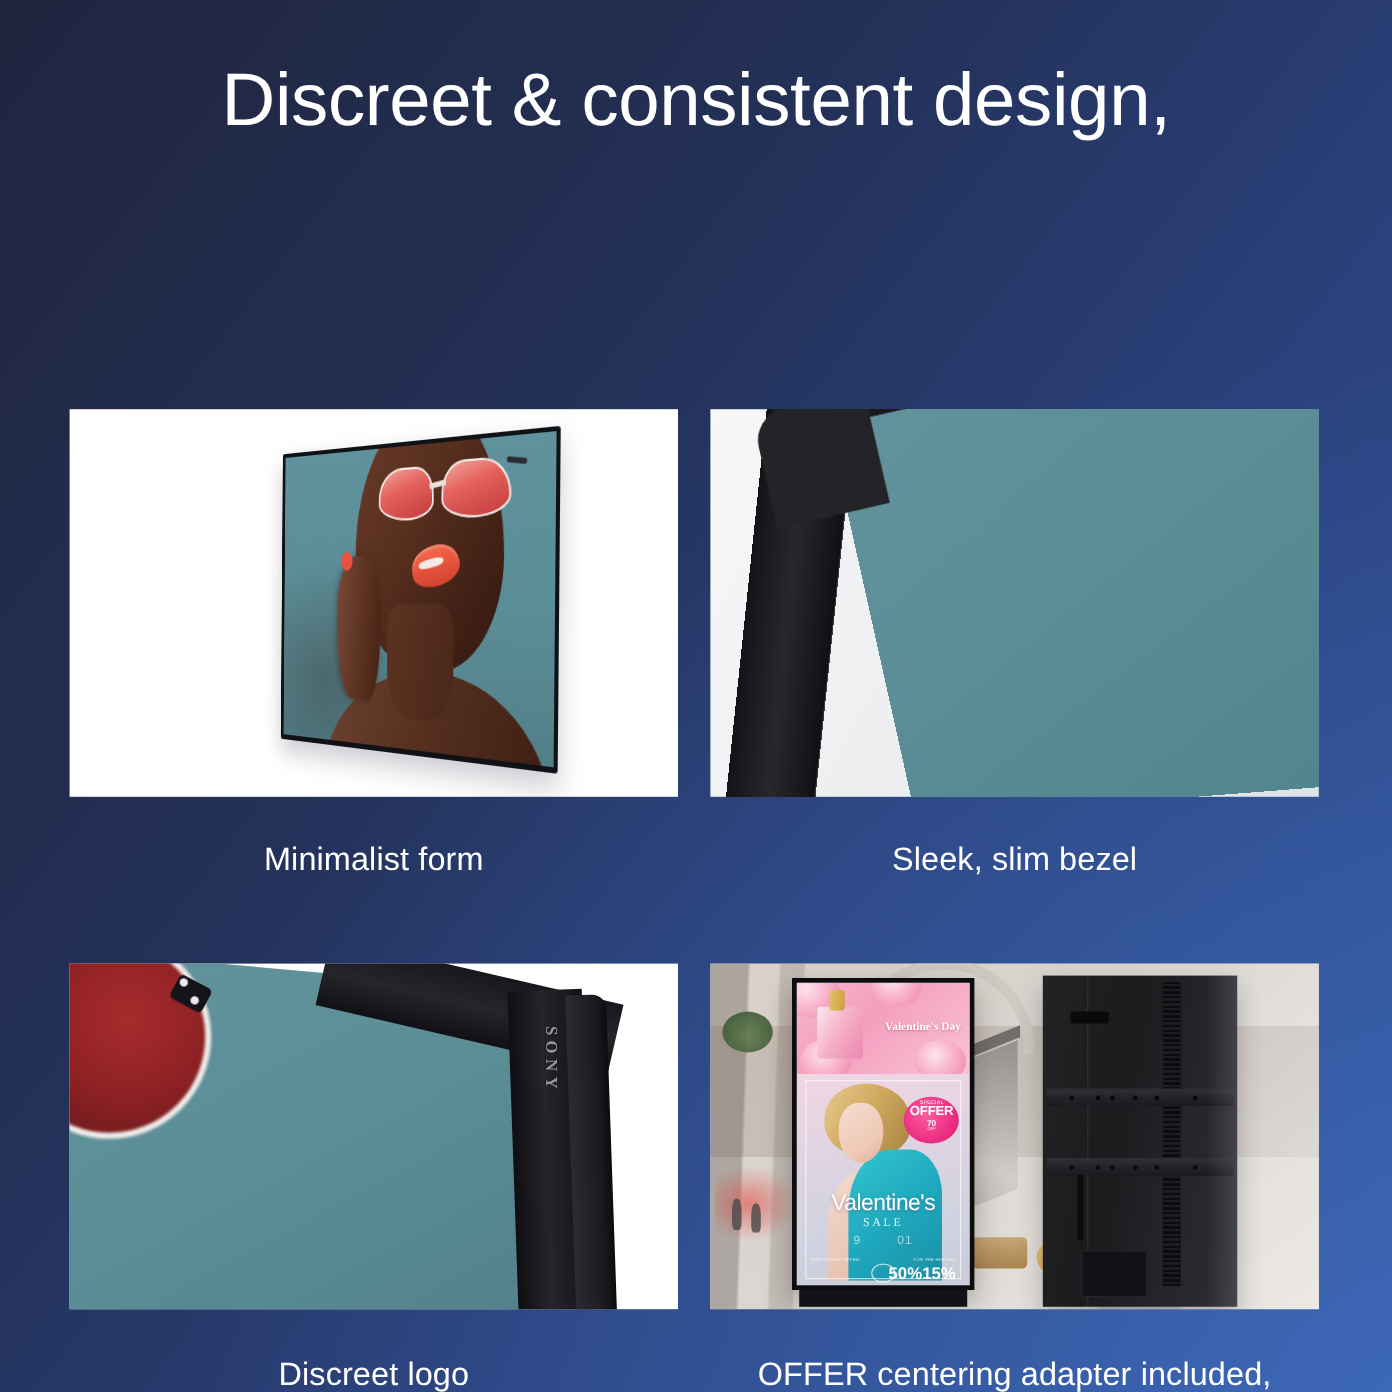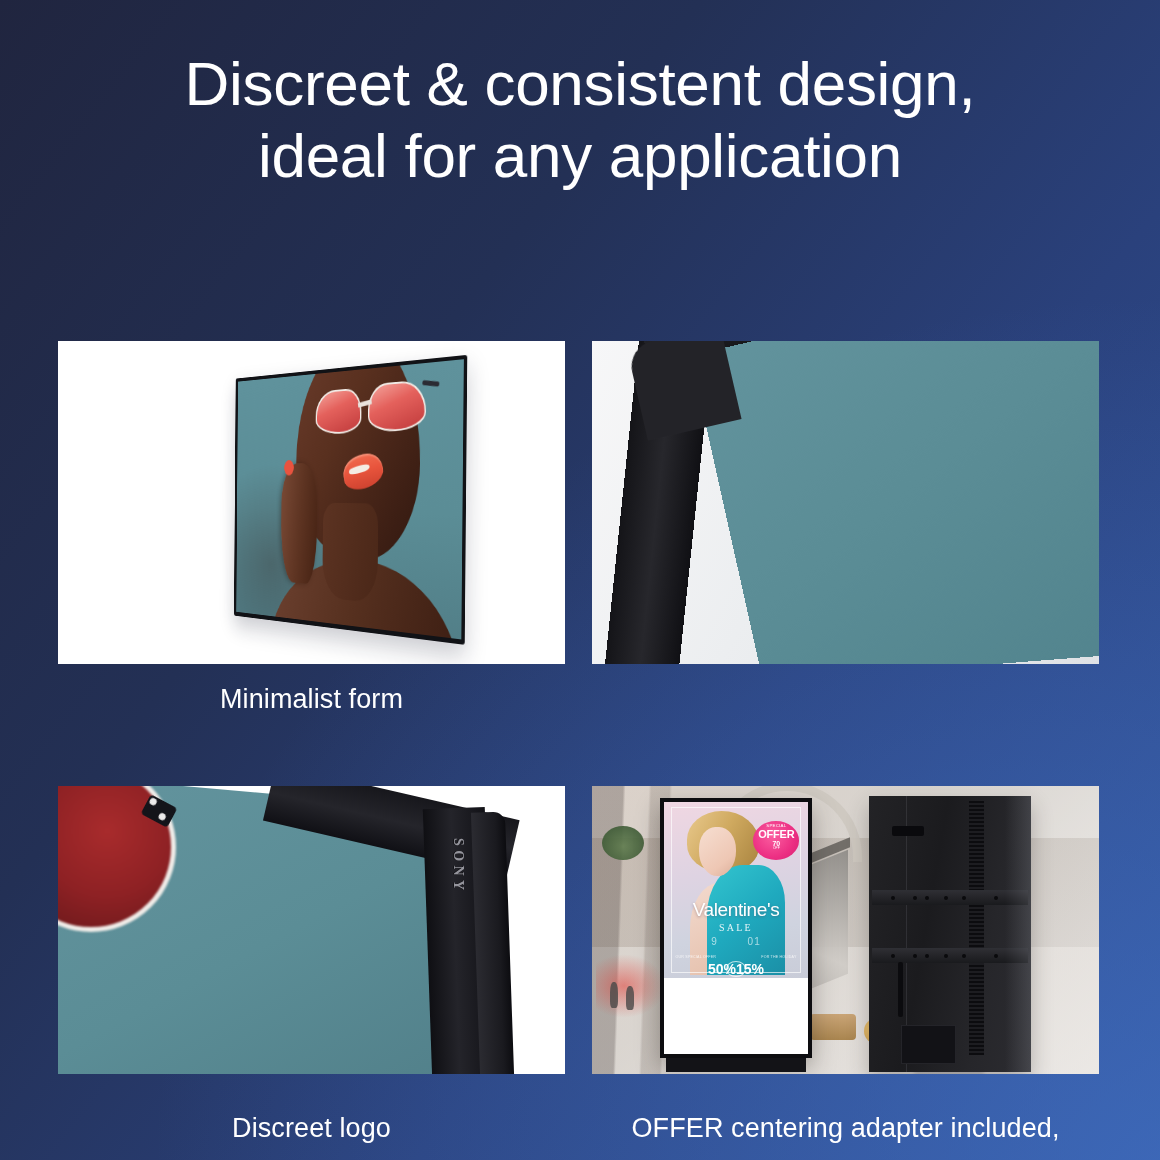--- a/index.html
+++ b/index.html
@@ -70,21 +70,21 @@
     overflow: hidden;
     background: #ffffff;
   }
   .shot.h1 { height: 323px; }
   .shot.h2 { height: 288px; }
   .caption {
     color: #ffffff;
     font-size: 27px;
     text-align: center;
     line-height: 1.22;
-    padding-top: 19px;
+    padding-top: 36px;
     letter-spacing: 0.1px;
   }
   .row2 { margin-top: 70px; }
   .row2 .caption { padding-top: 38px; }
 
   
   .p1 { background: #ffffff; }
   .p1 .tv {
     position: absolute;
     left: 78px;
@@ -629,21 +629,21 @@
     justify-content: space-between;
     color: rgba(255,255,255,0.78);
     font-size: 3.6px;
     letter-spacing: 0.2px;
   }
   .ad-body .pcts {
     position: absolute;
     left: 8%; right: 8%;
     top: 90%;
     display: flex;
-    justify-content: center;
+    justify-content: flex-end;
     color: #ffffff;
     font-size: 14px;
     font-weight: 700;
   }
   .ad-body .seal {
     position: absolute;
     left: 43%;
     top: 90%;
     width: 14%;
     height: 9%;
@@ -751,21 +751,20 @@
   }
 </style>
 </head>
 <body>
 
 <div class="slide">
 
   <div class="header">
     <h1 class="headline">
       <span>Discreet &amp; consistent design,</span><br>
-      <span>ideal for any application</span>
     </h1>
   </div>
 
   <div class="grid">
 
     <div class="row">
 
       <div class="cell">
         <div class="shot h1 p1">
           <div class="tv">
@@ -794,20 +793,21 @@
       <div class="cell">
         <div class="shot h1 p2">
           <div class="blur-dark"></div>
           <div class="blur-red"></div>
           <div class="screen-big"></div>
           <div class="bezel-left"></div>
           <div class="bezel-top"></div>
           <div class="bezel-corner"></div>
 
         </div>
+        <div class="caption">Sleek, slim bezel</div>
       </div>
 
     </div>
 
     <div class="row row2">
 
       <div class="cell">
         <div class="shot h2 p3">
           <div class="scr"></div>
           <div class="sun"></div>
@@ -836,20 +836,29 @@
           <div class="pouf"></div>
           <div class="ppl" style="left:160px;top:96px;width:9px;height:30px;"></div>
           <div class="ppl" style="left:172px;top:92px;width:9px;height:32px;background:#b9b4ae;"></div>
           <div class="ppl" style="left:188px;top:104px;width:8px;height:28px;"></div>
           <div class="ppl" style="left:18px;top:196px;width:8px;height:26px;"></div>
           <div class="ppl" style="left:34px;top:200px;width:8px;height:24px;"></div>
 
           <div class="disp">
             <div class="disp-inner">
 
+              <div class="ad-top">
+                <div class="rose" style="left:-8%;top:-10%;width:34%;height:48%;"></div>
+                <div class="rose" style="left:2%;top:62%;width:30%;height:46%;"></div>
+                <div class="rose" style="left:44%;top:-18%;width:28%;height:44%;"></div>
+                <div class="rose" style="left:68%;top:64%;width:30%;height:46%;"></div>
+                <div class="bottle"></div>
+                <div class="cap"></div>
+                <div class="vday">Valentine's Day</div>
+              </div>
 
               <div class="ad-body">
                 <div class="model-hair"></div>
                 <div class="model-shoulder"></div>
                 <div class="model-dress"></div>
                 <div class="model-face"></div>
                 <div class="frame"></div>
 
                 <div class="badge">
                   <span class="b1">SPECIAL</span>

